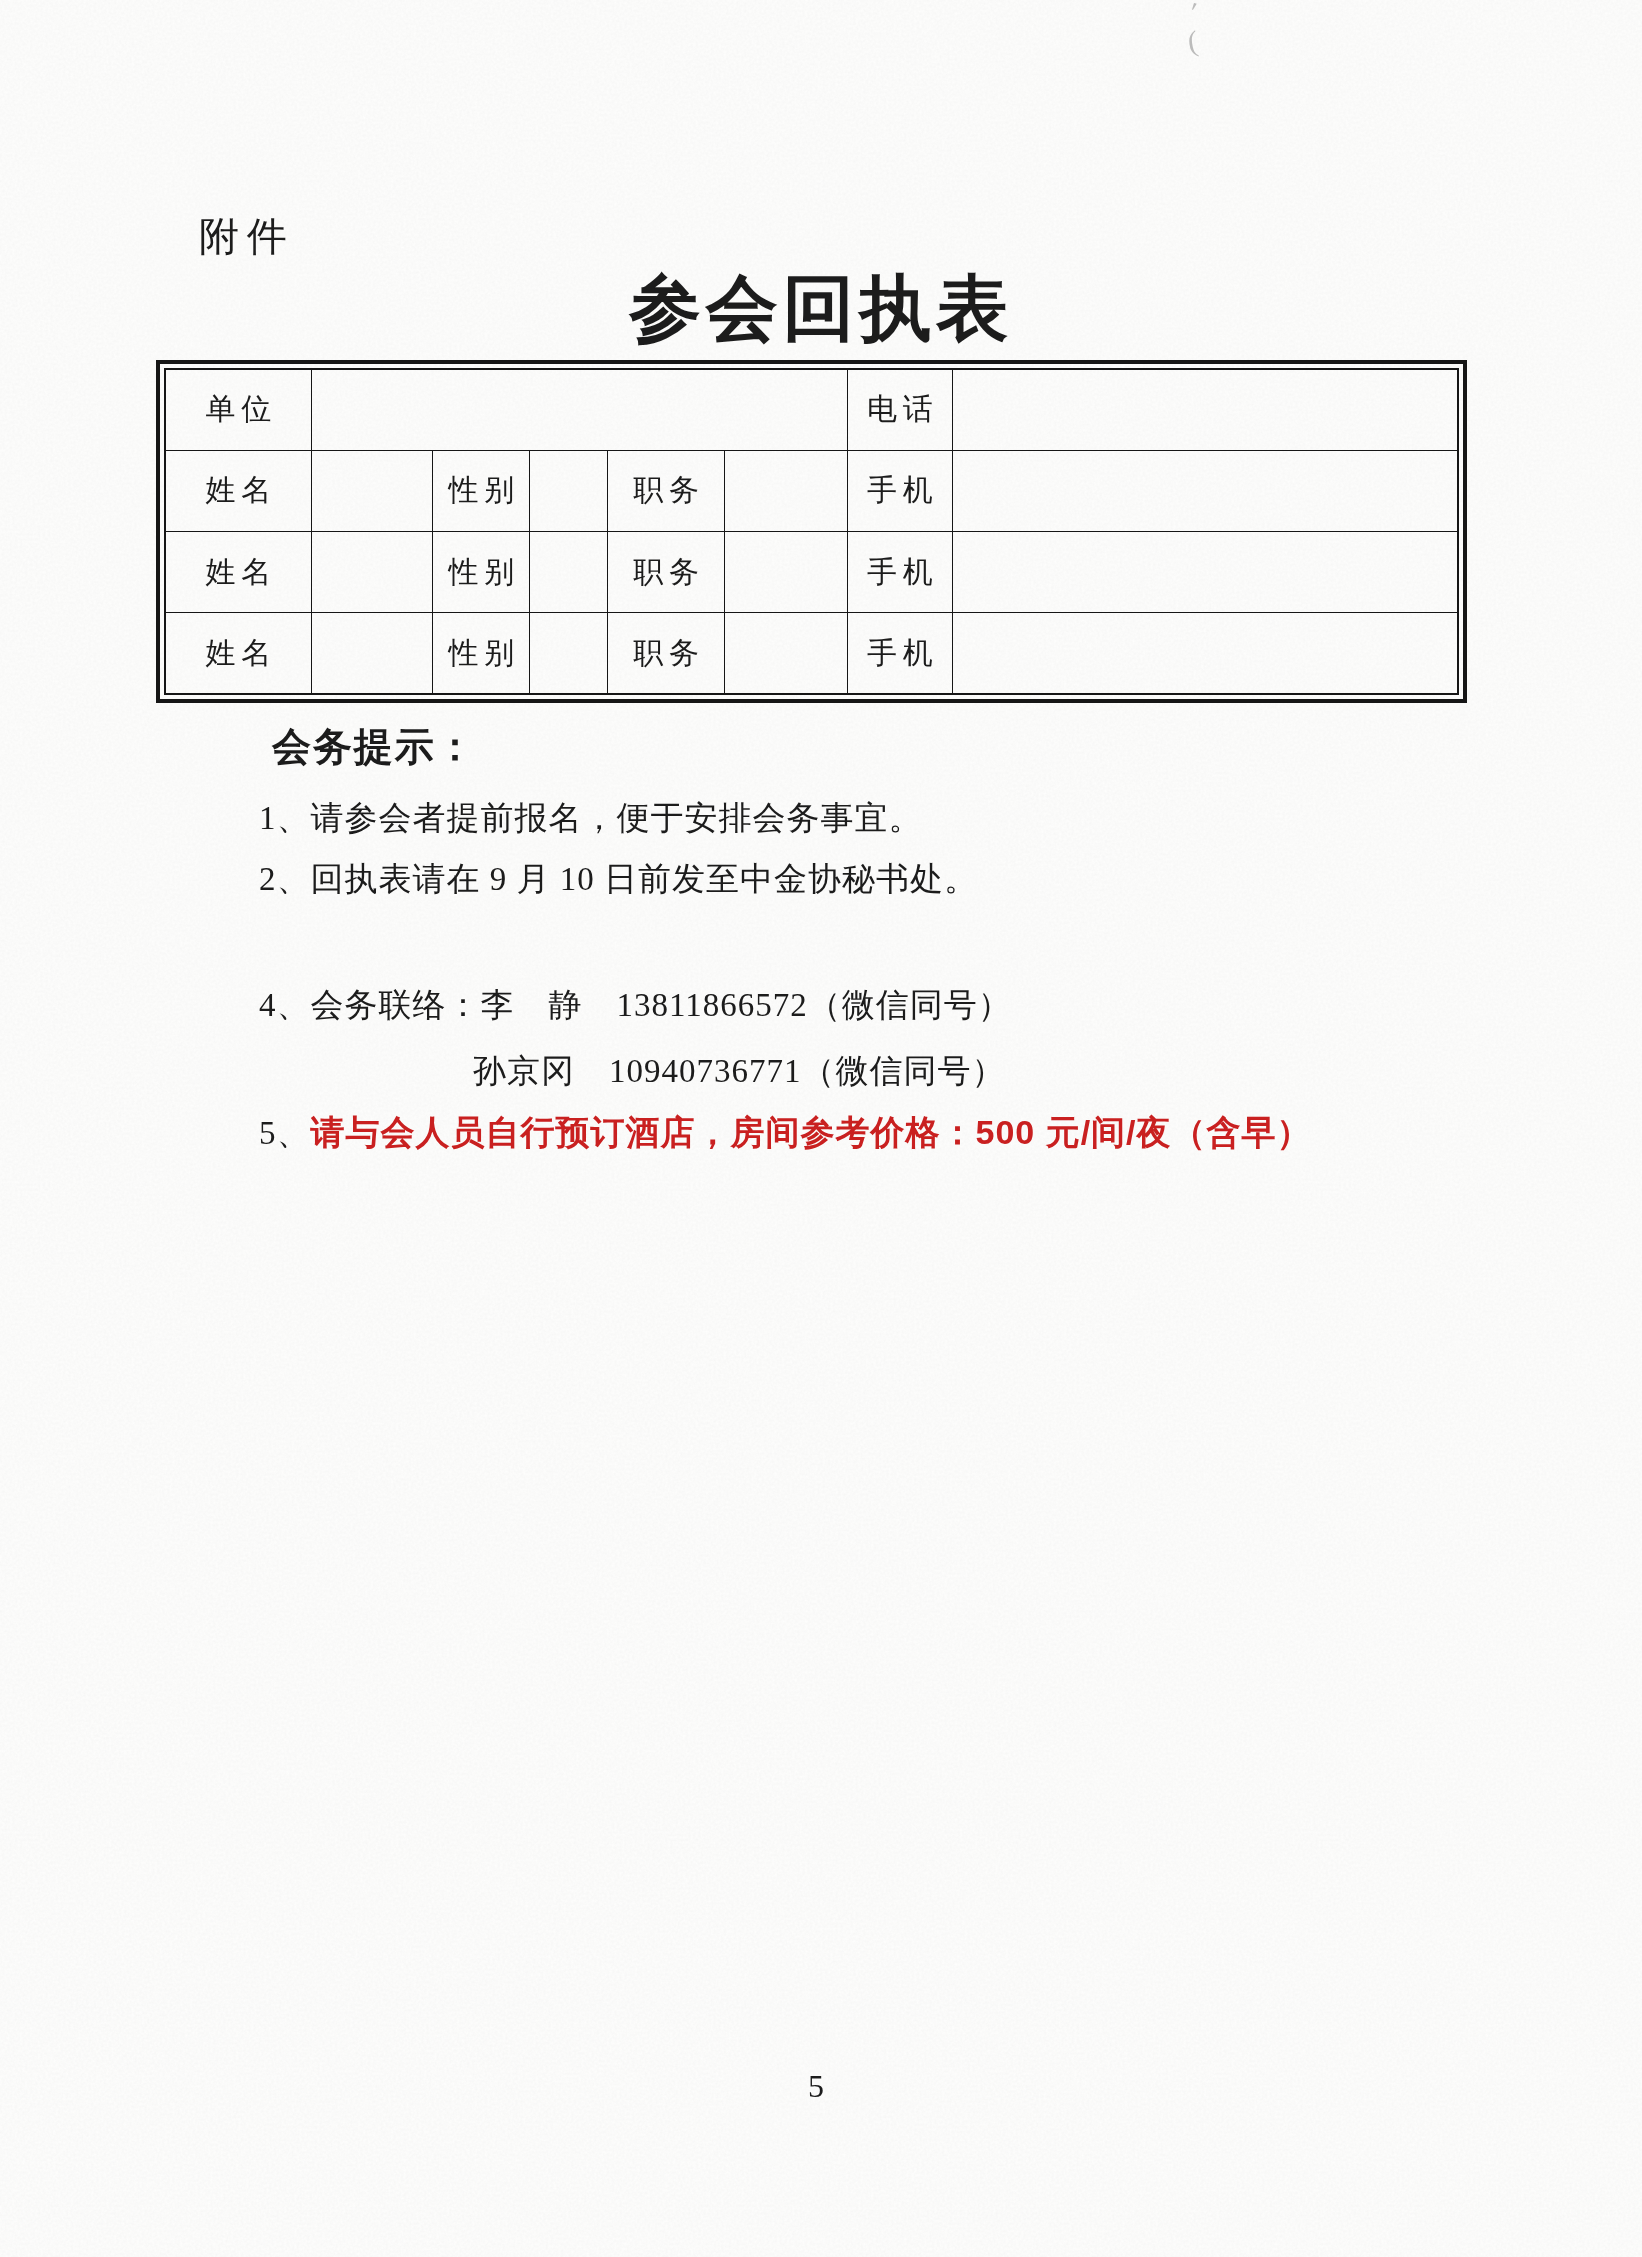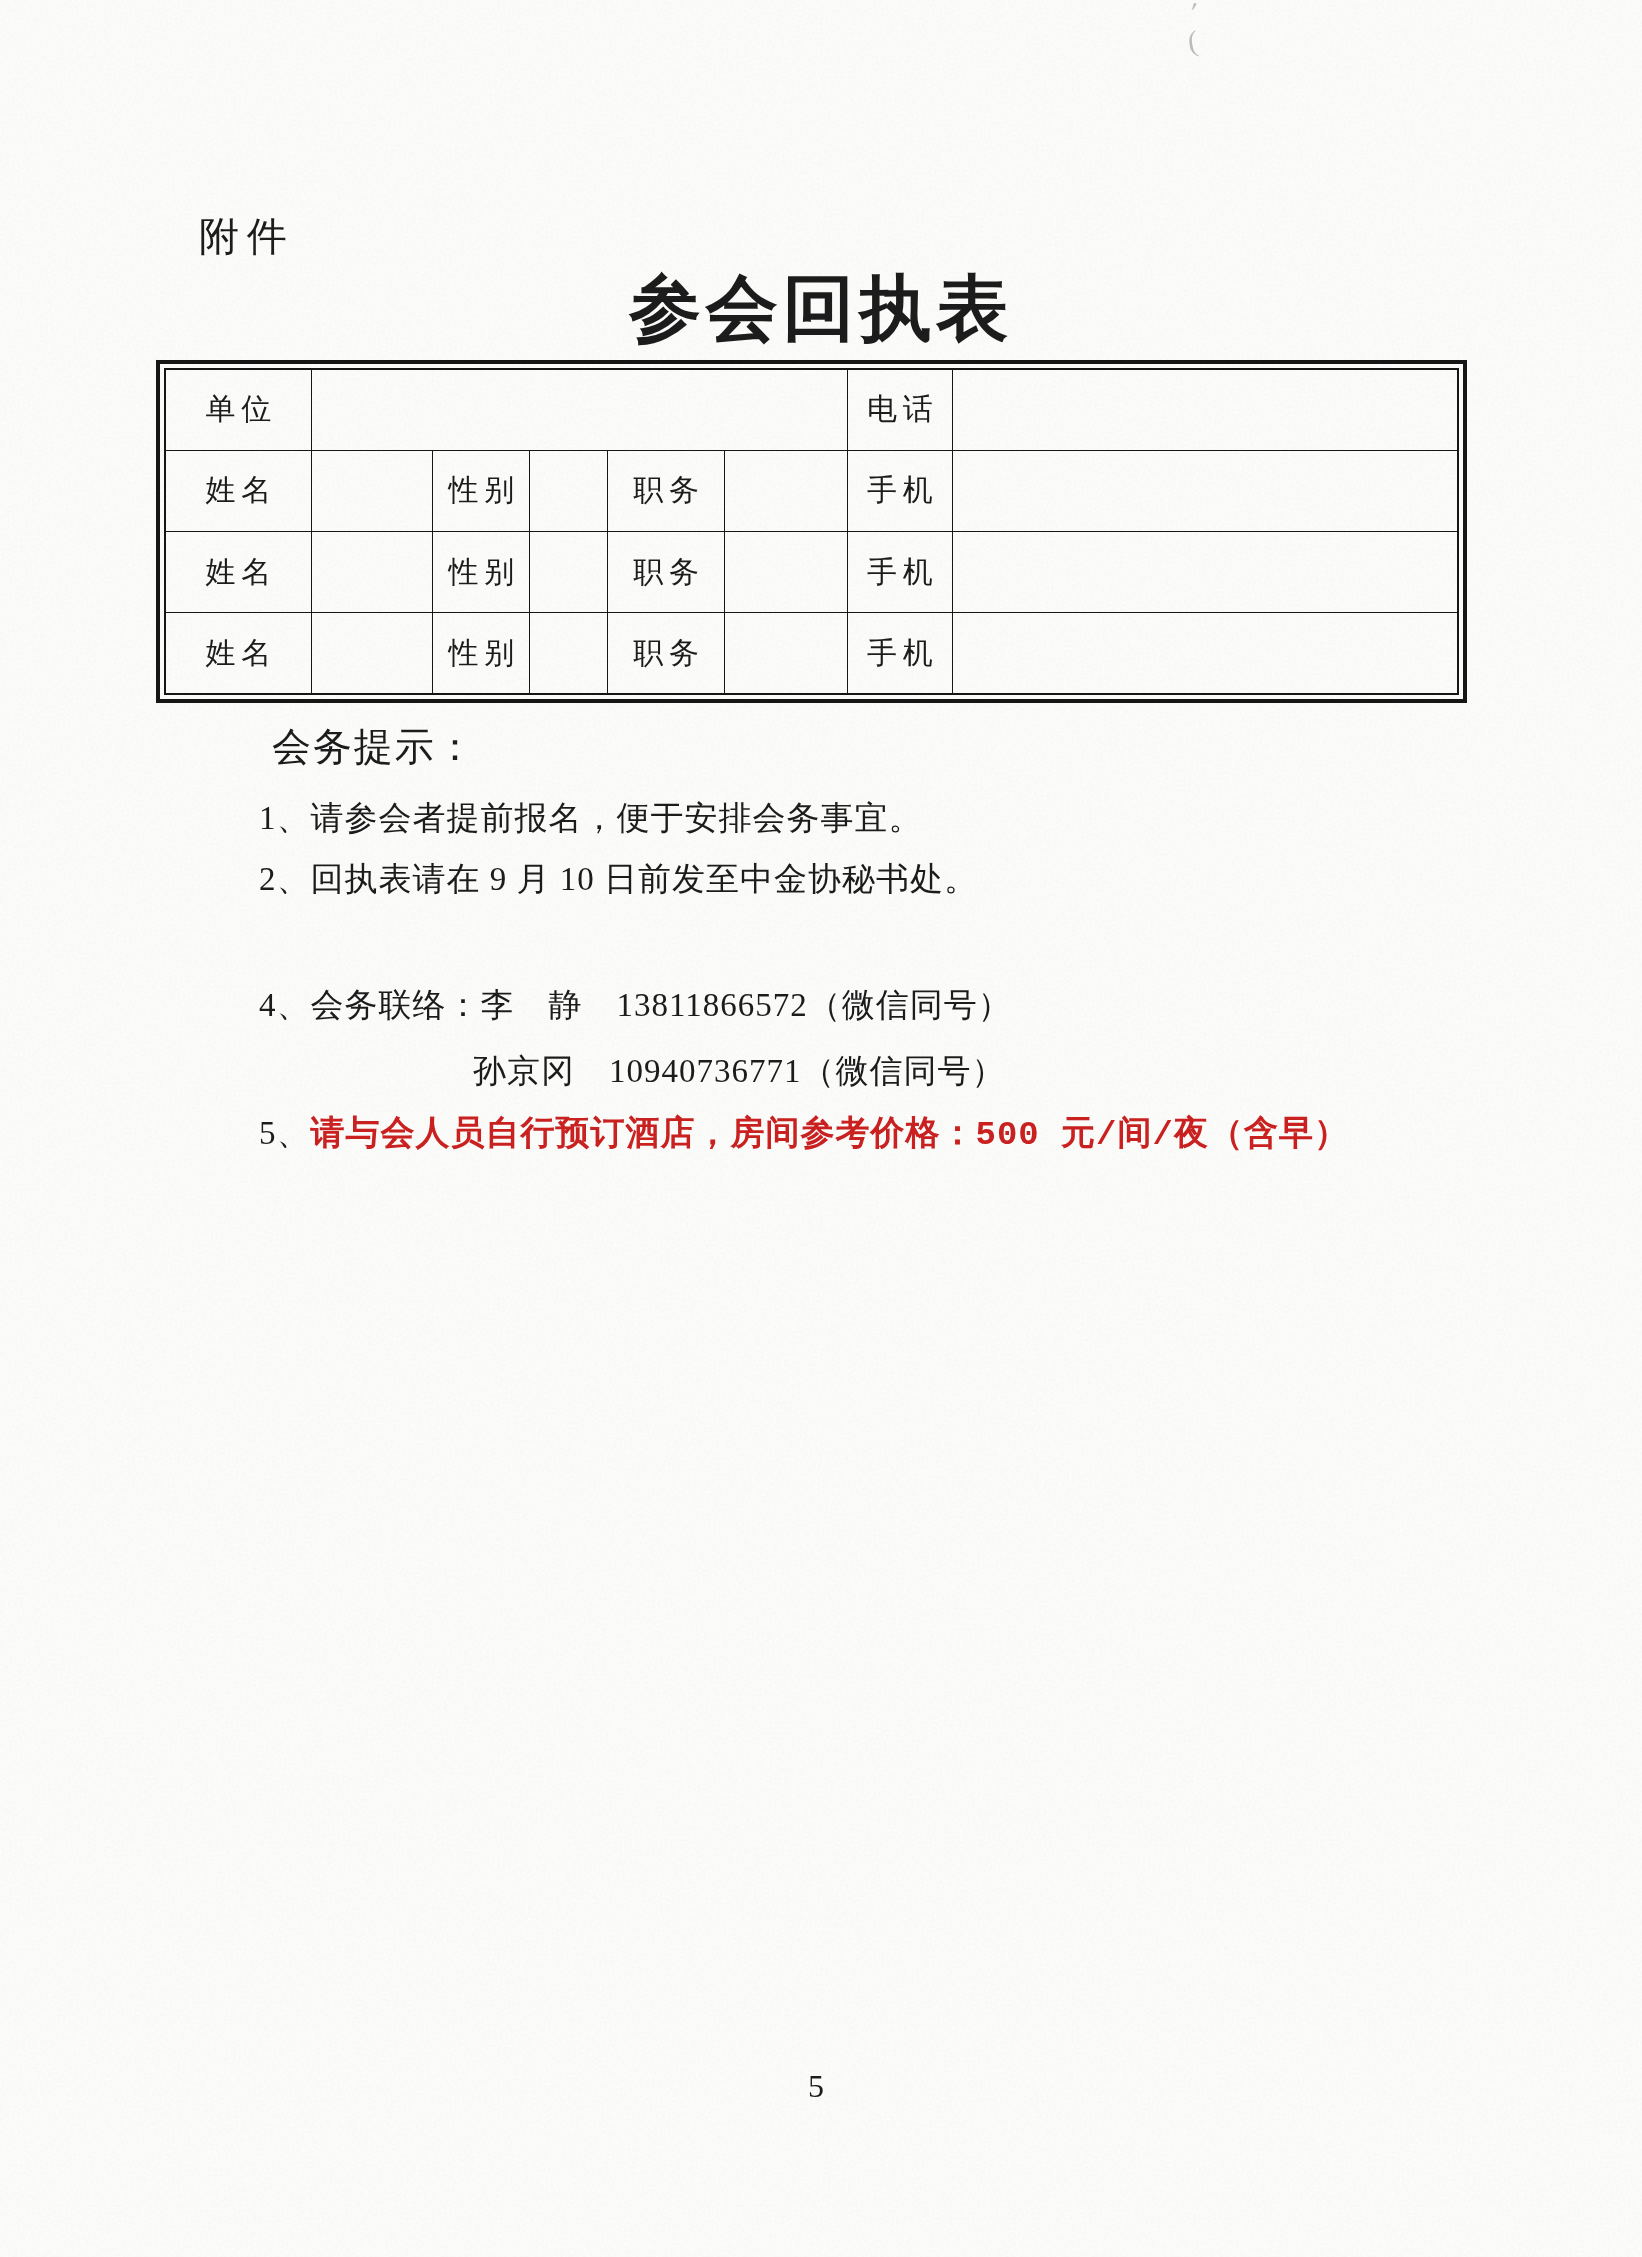--- a/index.html
+++ b/index.html
@@ -80,40 +80,40 @@
     letter-spacing: 5.8px;
     padding: 0 0 0 5.8px;
   }
   table.reply tr { height: 25%; }
 
   .notes-heading {
     position: absolute;
     left: 272px; top: 720px;
     font-family: "Liberation Sans", sans-serif;
     font-size: 39px;
-    font-weight: normal;
+    font-weight: bold;
     letter-spacing: 1.9px;
   }
   .note-line {
     position: absolute;
     left: 259px;
     font-size: 33px;
     letter-spacing: 1px;
     white-space: nowrap;
   }
   .note-1 { top: 796px; }
   .note-2 { top: 857px; }
   .note-3 { top: 919px; }
   .note-4a { top: 983px; }
   .note-4b { top: 1049px; left: 473px; }
   .note-5a { top: 1110px; }
   .note-5b { top: 1174px; left: 319px; }
   .red-bold {
     color: var(--red);
-    font-family: Liberation Mono, monospace;
+    font-family: Liberation Sans, sans-serif;
     font-weight: bold;
     font-size: 34px;
   }
   .num-prefix { color: var(--ink); font-family: "Liberation Serif", serif; font-weight: normal; font-size: 33px; }
 
   .page-number {
     position: absolute;
     left: 0; top: 2068px;
     width: 1632px;
     text-align: center;

